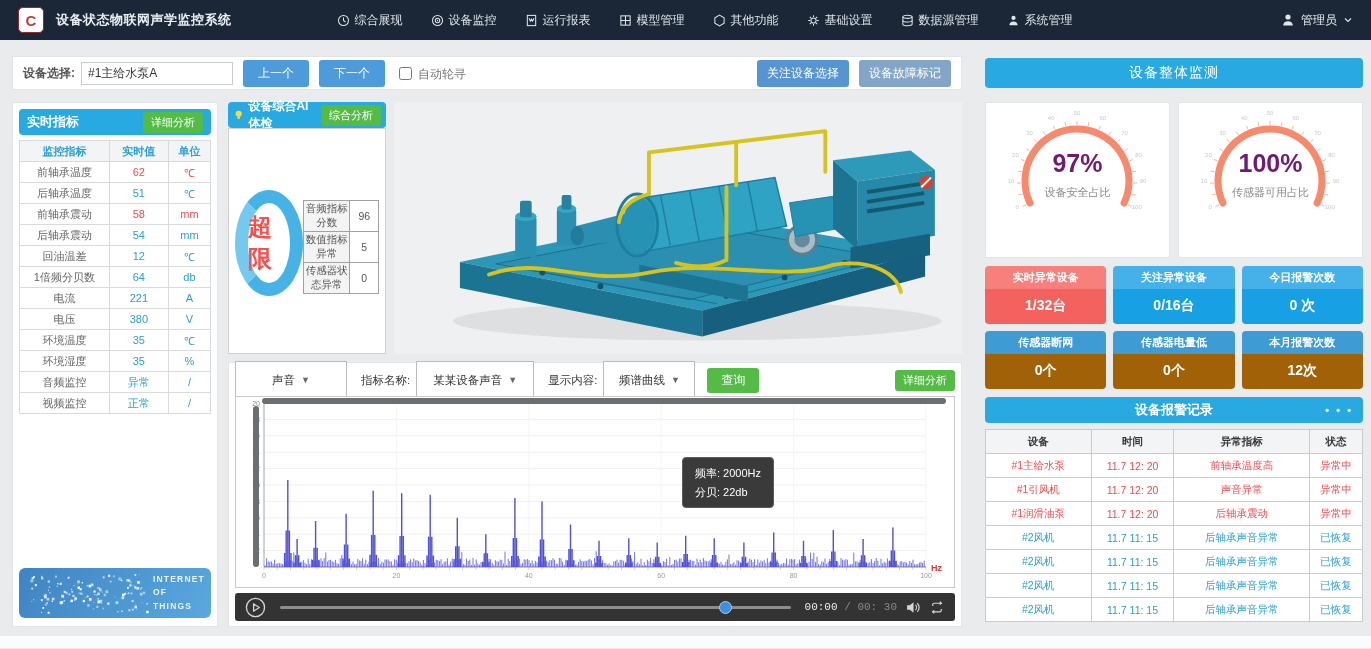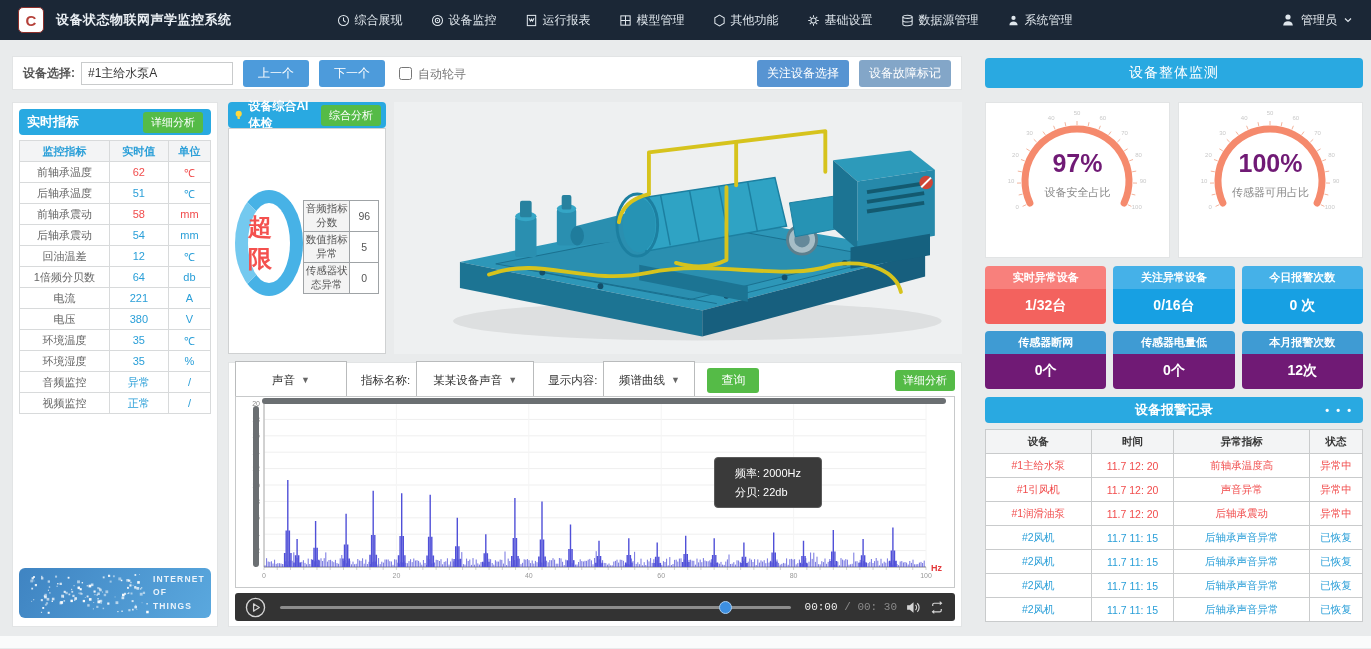--- a/index.html
+++ b/index.html
@@ -60,40 +60,40 @@
   .pump-area{flex:1;margin-left:8px;background:#eef0f1;display:flex;align-items:center;justify-content:center}
   .mid-bottom{margin-top:8px;background:#fff;border:1px solid #e2e4e5;flex:1;padding:5px 6px;display:flex;flex-direction:column}
   .controls{display:flex;align-items:center;height:24px;font-size:11.5px;color:#333}
   .select{border:1px solid #b9bbbc;height:38px;display:flex;align-items:center;justify-content:center;
         padding:0 6px;background:#fff;cursor:pointer;color:#333}
   .select .caret{color:#666;font-size:9px;margin-left:6px}
   .ctl-label{margin:0 6px 0 14px;white-space:nowrap}
   .chart-wrap{position:relative;margin-top:4px;height:192px;border:1px solid #c7c9ca;background:#fff;overflow:hidden}
   .hscroll{position:absolute;top:1px;left:26px;right:8px;height:6px;background:#6b6f72;border-radius:3px}
   .vscroll{position:absolute;top:9px;left:17px;width:6px;bottom:20px;background:#6b6f72;border-radius:3px}
-  .tooltip{position:absolute;left:478px;top:60px;background:#3a3a3a;border:1px solid #5a5a5a;border-radius:4px;
-        padding:6px 20px;color:#fff;font-size:11px;line-height:1.7;white-space:nowrap}
+  .tooltip{position:absolute;left:446px;top:60px;background:#3a3a3a;border:1px solid #5a5a5a;border-radius:4px;
+        padding:6px 12px;color:#fff;font-size:11px;line-height:1.7;white-space:nowrap}
   .player{margin-top:5px;height:28px;background:#333;border-radius:3px;display:flex;align-items:center;padding:0 10px;gap:8px}
   .track{flex:1;height:3px;background:#8d8d8d;border-radius:2px;position:relative;margin:0 6px}
   .thumb{position:absolute;left:86%;top:-5px;width:13px;height:13px;border-radius:50%;background:#3d8fe0;border:1px solid #a8cdf0}
   .ptime{font-family:"Liberation Mono",monospace;font-size:11px}
   .ptime .cur{color:#eee}.ptime .tot{color:#8b8b8b}
   
   .right-col{width:378px;margin-left:23px;flex:0 0 auto}
   .gauge-row{display:flex;gap:8px}
   .gauge-card{flex:1;background:#fff;border:1px solid #e2e4e5;height:156px;position:relative}
   .gauge-value{position:absolute;top:46px;width:100%;text-align:center;font-size:25px;font-weight:bold;color:#701a75}
   .gauge-label{position:absolute;top:82px;width:100%;text-align:center;font-size:11px;color:#888}
   .stats{display:grid;grid-template-columns:repeat(3,1fr);gap:7px;margin-top:8px}
   .stat-card{height:58px;border-radius:4px;overflow:hidden;color:#fff;text-align:center}
   .stat-head{height:23px;line-height:23px;font-size:11px;font-weight:bold}
   .stat-val{height:35px;line-height:33px;font-size:14px;font-weight:bold}
   .v-red .stat-head{background:#f8807c}.v-red .stat-val{background:#f3625e}
   .v-blue .stat-head{background:#45b1e8}.v-blue .stat-val{background:#17a0e3}
-  .v-deep .stat-head{background:#3f9bd3}.v-deep .stat-val{background:#701a75}
+  .v-deep .stat-head{background:#3f9bd3}.v-deep .stat-val{background:#a16207}
   .alarm-head{margin-top:8px;height:26px;background:#29a9e1;border-radius:4px;color:#fff;display:flex;
         align-items:center;justify-content:center;font-weight:bold;font-size:13px;position:relative}
   .more{position:absolute;right:10px;letter-spacing:2px;font-size:11px;cursor:pointer}
   .alarm-table{width:100%;border-collapse:collapse;margin-top:6px;font-size:10.5px;text-align:center;background:#fff;table-layout:fixed}
   .alarm-table th{border:1px solid #c9cbcc;background:#f3f4f5;height:24px;color:#333;font-weight:bold}
   .alarm-table td{border:1px solid #c9cbcc;height:24px}
   .alarm-table tr.alert td{color:#f14c4c}
   .alarm-table tr.ok td{color:#2a9fd8}
   .footer{height:12px;background:#fafbfb;margin-top:9px}
 </style>

